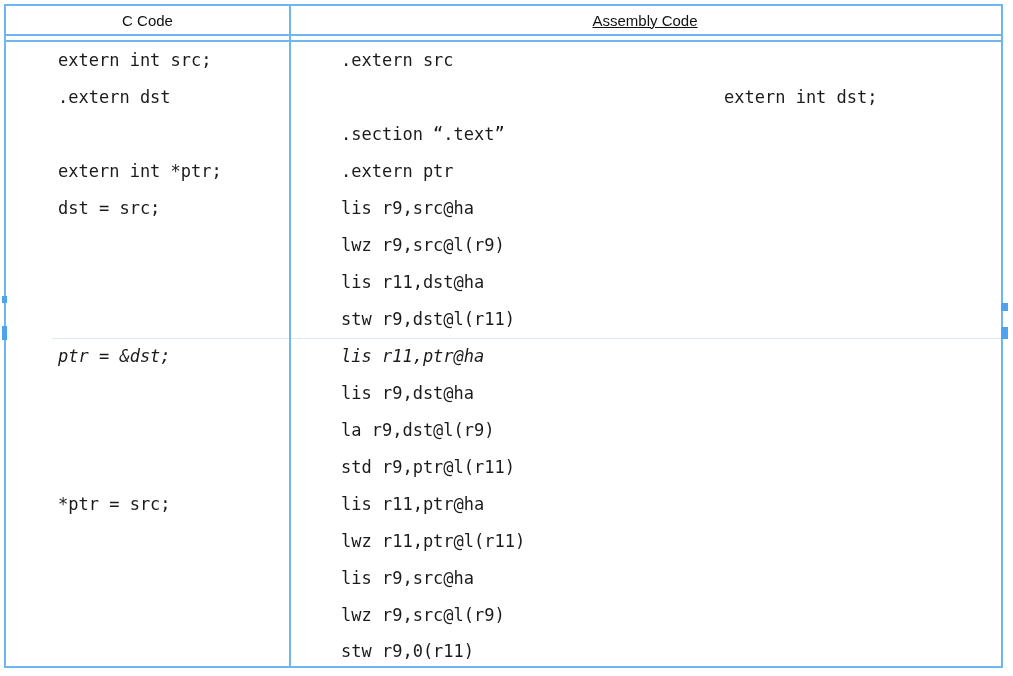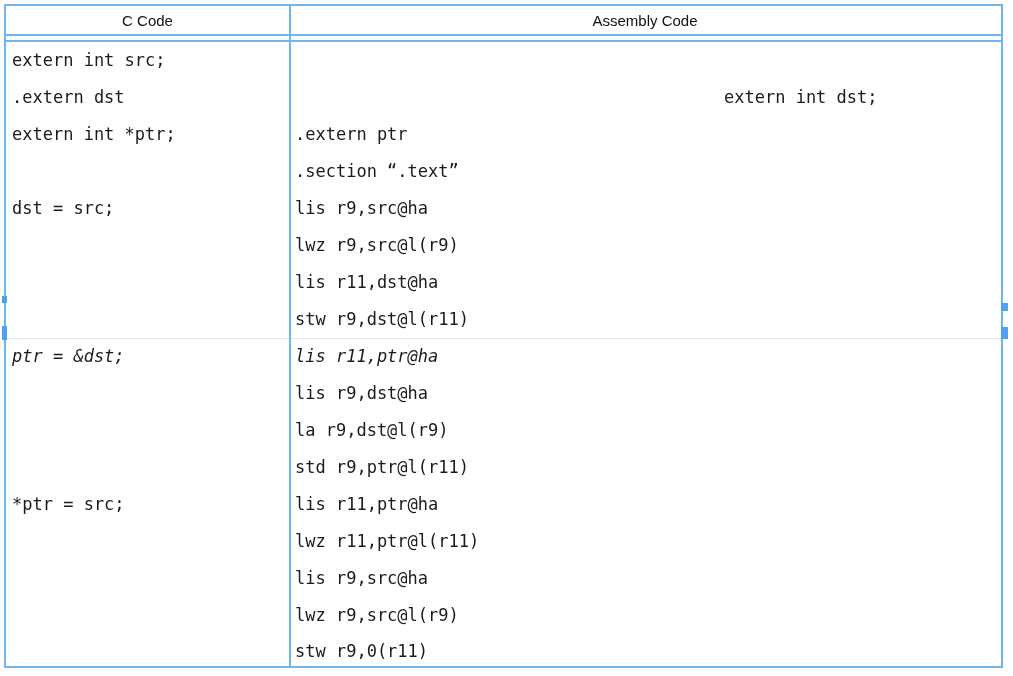--- a/index.html
+++ b/index.html
@@ -33,34 +33,35 @@
     box-sizing: content-box;
   }
   .header-cell {
     display: flex;
     align-items: center;
     justify-content: center;
     font-size: 15px;
     color: #111111;
   }
   .header-cell.c-col { width: 283px; }
-  .header-cell.asm-col { flex: 1; }
+  .header-cell.asm-col { flex: 1; text-decoration: underline; }
   .header-gap {
     height: 4px;
     border-bottom: 2px solid #6fb5f2;
   }
   .body {
     position: relative;
     height: 628px;
   }
   .code-row {
     display: flex;
     height: 36.94px;
     align-items: center;
     box-sizing: border-box;
+    margin-left: 46px;
   }
   .code-row.separated {
     border-top: 1px solid #dce9f4;
     font-style: italic;
   }
   .cell {
     font-family: "DejaVu Sans Mono", monospace;
     font-size: 17px;
     color: #1b1b1b;
     white-space: pre;
@@ -101,32 +102,33 @@
     <div class="header-row">
       <div class="header-cell c-col">C Code</div>
       <div class="header-cell asm-col">Assembly Code</div>
     </div>
 
     <div class="header-gap"></div>
 
     <div class="body">
       <div class="code-row">
         <div class="cell c-col">extern int src;</div>
+        <div class="cell asm-col">.extern src</div>
       </div>
       <div class="code-row">
         <div class="cell asm-col">.extern dst</div>
         <div class="cell c-col">extern int dst;</div>
       </div>
       <div class="code-row">
+        <div class="cell c-col"></div>
+        <div class="cell asm-col">.section “.text”</div>
+      </div>
+      <div class="code-row">
         <div class="cell c-col">extern int *ptr;</div>
         <div class="cell asm-col">.extern ptr</div>
-      </div>
-      <div class="code-row">
-        <div class="cell c-col"></div>
-        <div class="cell asm-col">.section “.text”</div>
       </div>
       <div class="code-row">
         <div class="cell c-col">dst = src;</div>
         <div class="cell asm-col">lis r9,src@ha</div>
       </div>
       <div class="code-row">
         <div class="cell c-col"></div>
         <div class="cell asm-col">lwz r9,src@l(r9)</div>
       </div>
       <div class="code-row">

